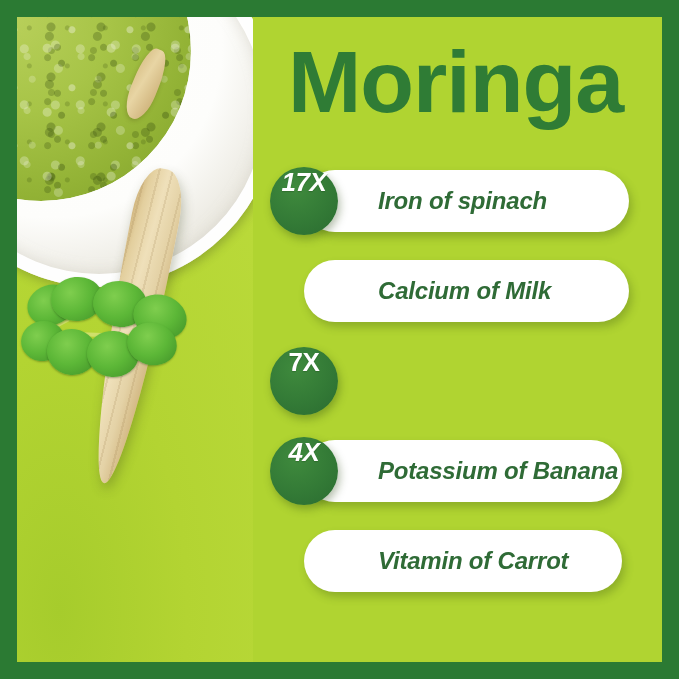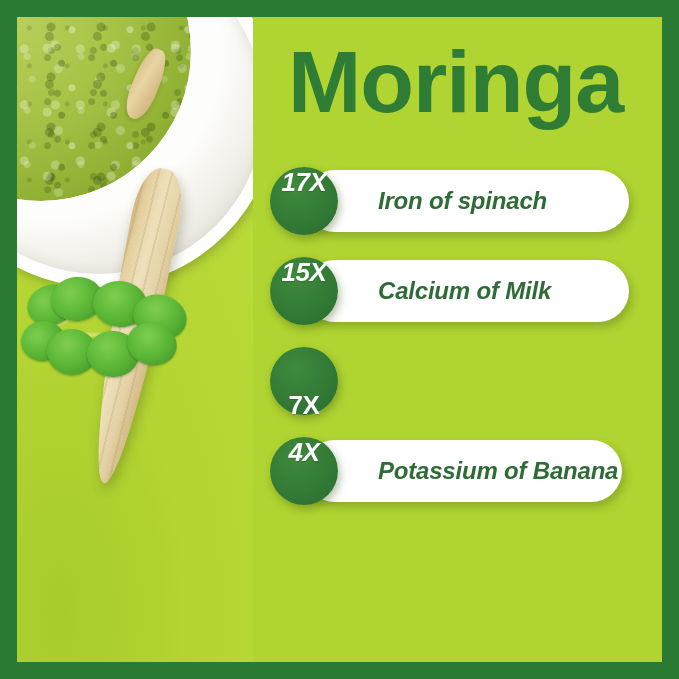--- a/index.html
+++ b/index.html
@@ -146,21 +146,21 @@
     background:radial-gradient(circle at 38% 32%, #3f8a3d 0%, #337a36 55%, #2a6b30 100%);
     box-shadow:2px 4px 8px rgba(40,70,15,.35);
     display:flex;align-items:flex-start;justify-content:center;
     z-index:2;
   }
   .badge-text{
     color:#ffffff;font-weight:700;font-size:26px;
     font-style:italic;letter-spacing:-.5px;
     text-shadow:0 1px 1px rgba(20,50,10,.25);
   }
-  .badge-text.upright{font-style:normal;margin-top:43px;}
+  .badge-text.upright{font-style:normal;}
 </style>
 </head>
 <body>
 
 <div id="poster">
   <div id="panel">
 
     <div id="photo">
       <div class="photo-bg"></div>
 
@@ -207,39 +207,39 @@
           </div>
           <div class="badge">
             <span class="badge-text">17X</span>
           </div>
         </div>
 
         <div class="fact">
           <div class="pill" style="width:325px;text-align:center;">
             <span class="pill-label">Calcium of Milk</span>
           </div>
-          <div class="badge">
-            <span class="badge-text">15X</span>
-          </div>
         </div>
 
         <div class="fact">
           <div class="badge">
             <span class="badge-text upright">7X</span>
           </div>
         </div>
 
         <div class="fact">
           <div class="pill" style="width:318px;">
             <span class="pill-label">Potassium of Banana</span>
           </div>
           <div class="badge">
             <span class="badge-text">4X</span>
           </div>
         </div>
 
         <div class="fact">
+          <div class="pill" style="width:318px;">
+            <span class="pill-label">Vitamin of Carrot</span>
+          </div>
         </div>
 
       </div>
     </div>
   </div>
 </div>
 
 </body></html>

